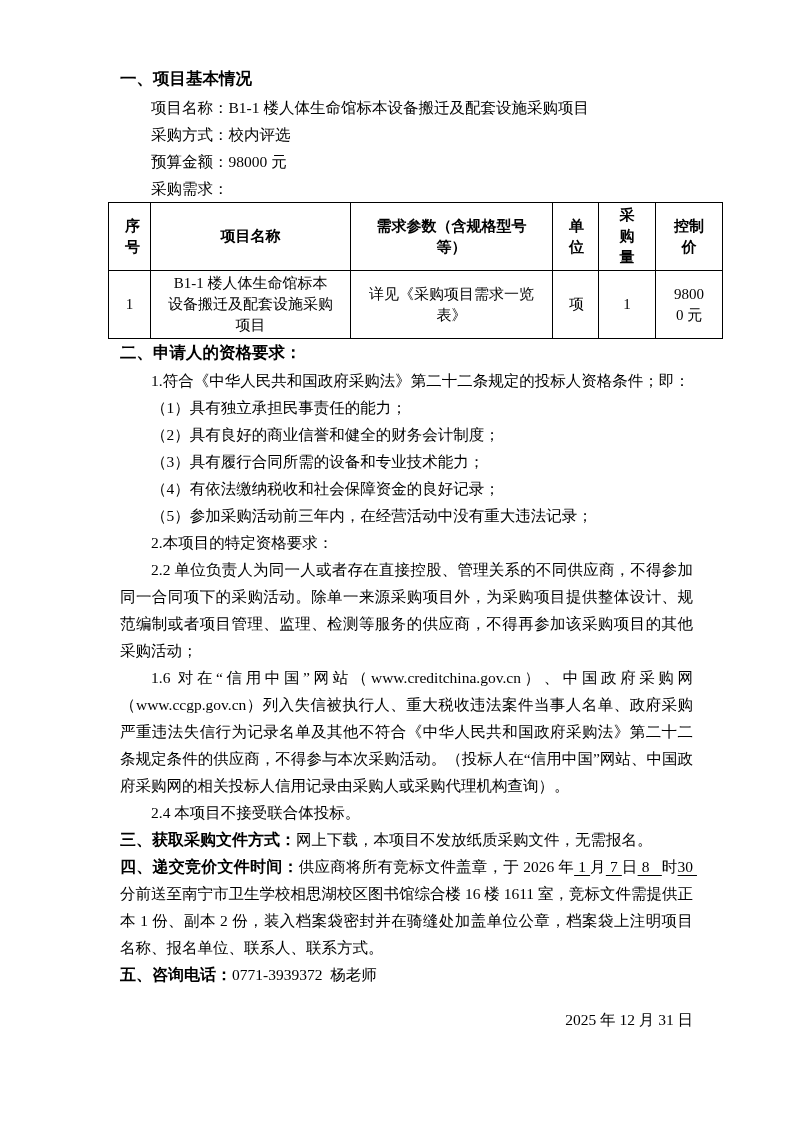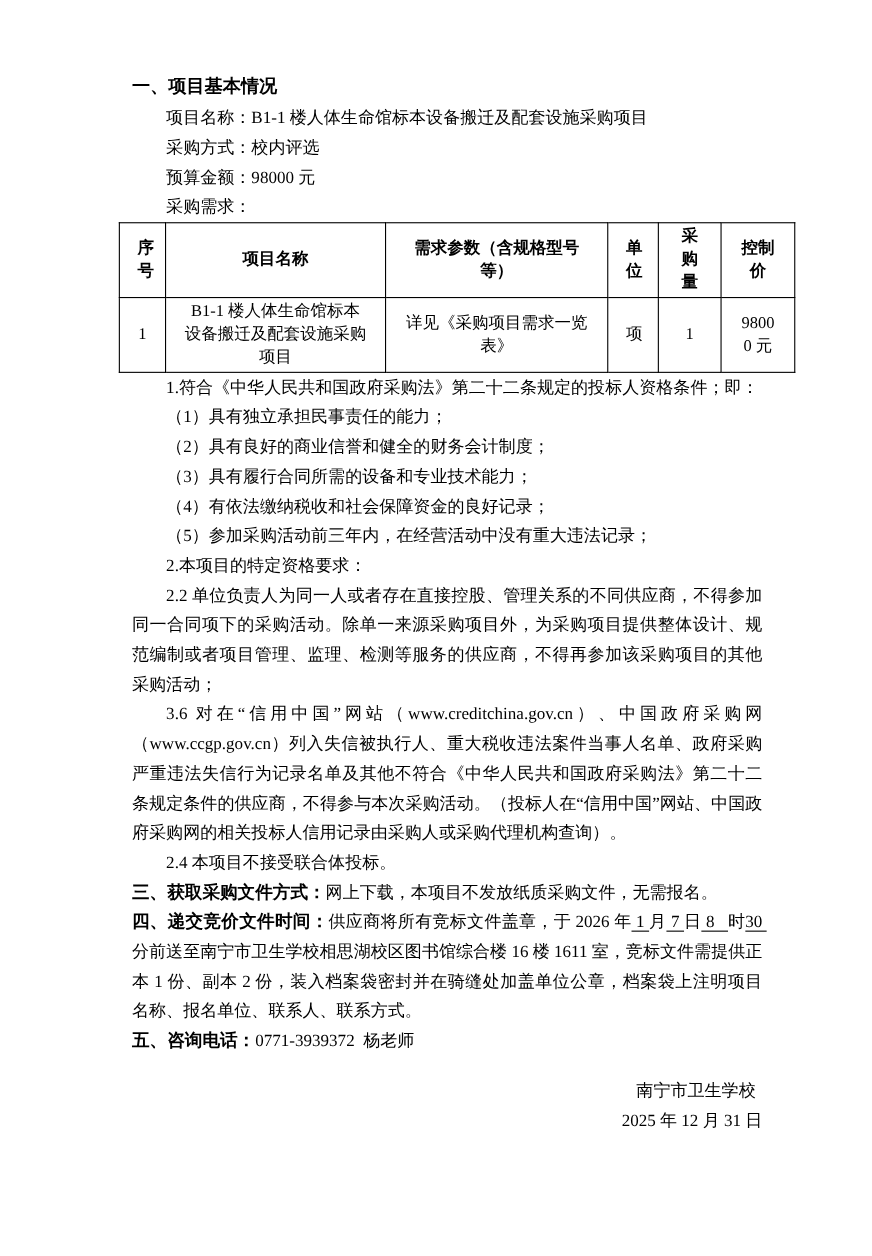--- a/index.html
+++ b/index.html
@@ -82,39 +82,39 @@
             <td>1</td>
             <td>B1-1 楼人体生命馆标本设备搬迁及配套设施采购项目</td>
             <td>详见《采购项目需求一览表》</td>
             <td>项</td>
             <td>1</td>
             <td>98000 元</td>
           </tr>
         </tbody>
     </table>
 
+    <h2 class="sec sec2">二、申请人的资格要求：</h2>
 
     <div class="paras" id="s2-paras">
         <p>1.符合《中华人民共和国政府采购法》第二十二条规定的投标人资格条件；即：</p>
         <p>（1）具有独立承担民事责任的能力；</p>
         <p>（2）具有良好的商业信誉和健全的财务会计制度；</p>
         <p>（3）具有履行合同所需的设备和专业技术能力；</p>
         <p>（4）有依法缴纳税收和社会保障资金的良好记录；</p>
         <p>（5）参加采购活动前三年内，在经营活动中没有重大违法记录；</p>
         <p>2.本项目的特定资格要求：</p>
         <p>2.2 单位负责人为同一人或者存在直接控股、管理关系的不同供应商，不得参加同一合同项下的采购活动。除单一来源采购项目外，为采购项目提供整体设计、规范编制或者项目管理、监理、检测等服务的供应商，不得再参加该采购项目的其他采购活动；</p>
-        <p>3.6 对在“信用中国”网站（www.creditchina.gov.cn）、中国政府采购网（www.ccgp.gov.cn）列入失信被执行人、重大税收违法案件当事人名单、政府采购严重违法失信行为记录名单及其他不符合《中华人民共和国政府采购法》第二十二条规定条件的供应商，不得参与本次采购活动。（投标人在“信用中国”网站、中国政府采购网的相关投标人信用记录由采购人或采购代理机构查询）。</p>
+        <p>1.6 对在“信用中国”网站（www.creditchina.gov.cn）、中国政府采购网（www.ccgp.gov.cn）列入失信被执行人、重大税收违法案件当事人名单、政府采购严重违法失信行为记录名单及其他不符合《中华人民共和国政府采购法》第二十二条规定条件的供应商，不得参与本次采购活动。（投标人在“信用中国”网站、中国政府采购网的相关投标人信用记录由采购人或采购代理机构查询）。</p>
         <p>2.4 本项目不接受联合体投标。</p>
       </div>
 
     <p class="flush"><b>三、获取采购文件方式：</b><span>网上下载，本项目不发放纸质采购文件，无需报名。</span></p>
 
     <p class="flush"><b>四、递交竞价文件时间：</b><span id="s4-segments"><span>供应商将所有竞标文件盖章，于 2026 年</span><span class="u"> 1 </span><span>月</span><span class="u"> 7 </span><span>日</span><span class="u"> 8   </span><span>时</span><span class="u">30 </span><span>分前送至南宁市卫生学校相思湖校区图书馆综合楼 16 楼 1611 室，竞标文件需提供正本 1 份、副本 2 份，装入档案袋密封并在骑缝处加盖单位公章，档案袋上注明项目名称、报名单位、联系人、联系方式。</span></span></p>
 
     <p class="flush s5"><b>五、咨询电话：</b><span>0771-3939372  杨老师</span></p>
 
     <div class="footer">
-      <div class="org">南宁市卫生学校</div>
       <div>2025 年 12 月 31 日</div>
     </div>
 
   </div>
 </div>
 
 </body></html>

